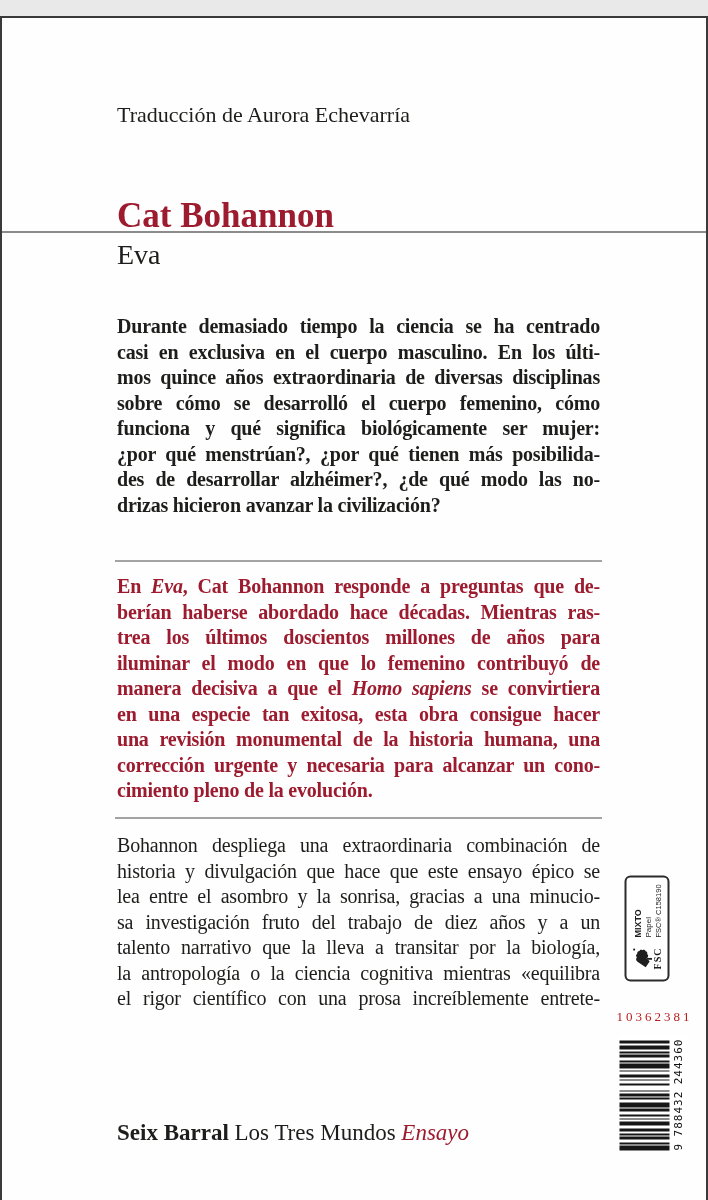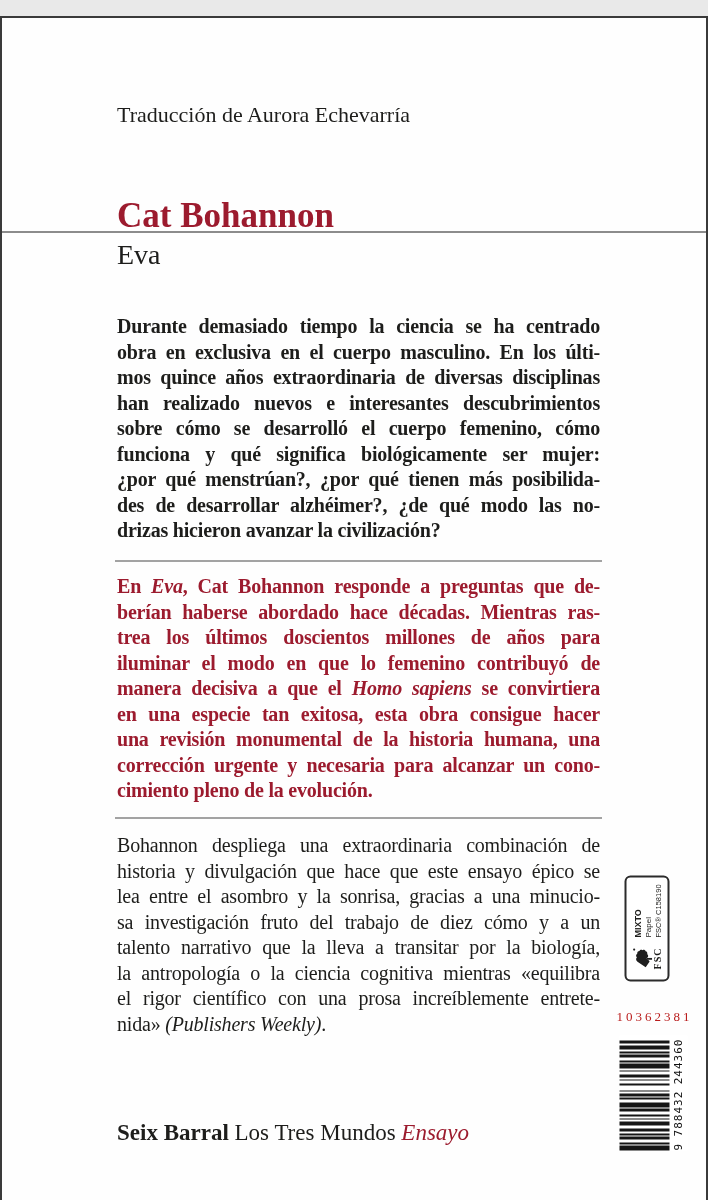--- a/index.html
+++ b/index.html
@@ -131,23 +131,22 @@
   <div class="abs translator">Traducción de Aurora Echevarría</div>
 
   <div class="abs author" style="color:#9c1b2e;">Cat Bohannon</div>
 
   <div class="abs full-rule"></div>
 
   <div class="abs book-title">Eva</div>
 
   <div class="abs para para1">
       <div class="line"><span>Durante demasiado tiempo la ciencia se ha centrado</span></div>
-      <div class="line"><span>obra en exclusiva en el cuerpo masculino. En los últi-</span></div>
+      <div class="line"><span>casi en exclusiva en el cuerpo masculino. En los últi-</span></div>
       <div class="line"><span>mos quince años extraordinaria de diversas disciplinas</span></div>
-      <div class="line"><span>han realizado nuevos e interesantes descubrimientos</span></div>
       <div class="line"><span>sobre cómo se desarrolló el cuerpo femenino, cómo</span></div>
       <div class="line"><span>funciona y qué significa biológicamente ser mujer:</span></div>
       <div class="line"><span>¿por qué menstrúan?, ¿por qué tienen más posibilida-</span></div>
       <div class="line"><span>des de desarrollar alzhéimer?, ¿de qué modo las no-</span></div>
       <div class="line last"><span>drizas hicieron avanzar la civilización?</span></div>
     </div>
 
   <div class="abs col-rule rule1"></div>
 
   <div class="abs para para2" style="color:#9c1b2e;">
@@ -161,25 +160,24 @@
       <div class="line"><span>corrección urgente y necesaria para alcanzar un cono-</span></div>
       <div class="line last"><span>cimiento pleno de la evolución.</span></div>
     </div>
 
   <div class="abs col-rule rule2"></div>
 
   <div class="abs para para3">
       <div class="line"><span>Bohannon despliega una extraordinaria combinación de</span></div>
       <div class="line"><span>historia y divulgación que hace que este ensayo épico se</span></div>
       <div class="line"><span>lea entre el asombro y la sonrisa, gracias a una minucio-</span></div>
-      <div class="line"><span>sa investigación fruto del trabajo de diez cómo y a un</span></div>
+      <div class="line"><span>sa investigación fruto del trabajo de diez años y a un</span></div>
       <div class="line"><span>talento narrativo que la lleva a transitar por la biología,</span></div>
       <div class="line"><span>la antropología o la ciencia cognitiva mientras «equilibra</span></div>
       <div class="line"><span>el rigor científico con una prosa increíblemente entrete-</span></div>
-      <div class="line last"><span>nida» </span><em>(Publishers Weekly)</em><span>.</span></div>
     </div>
 
   <div class="abs imprint">
     <span class="publisher">Seix Barral</span>
     <span> </span>
     <span class="collection">Los Tres Mundos</span>
     <span> </span>
     <span class="genre" style="color:#9c1b2e;">Ensayo</span>
   </div>
 

